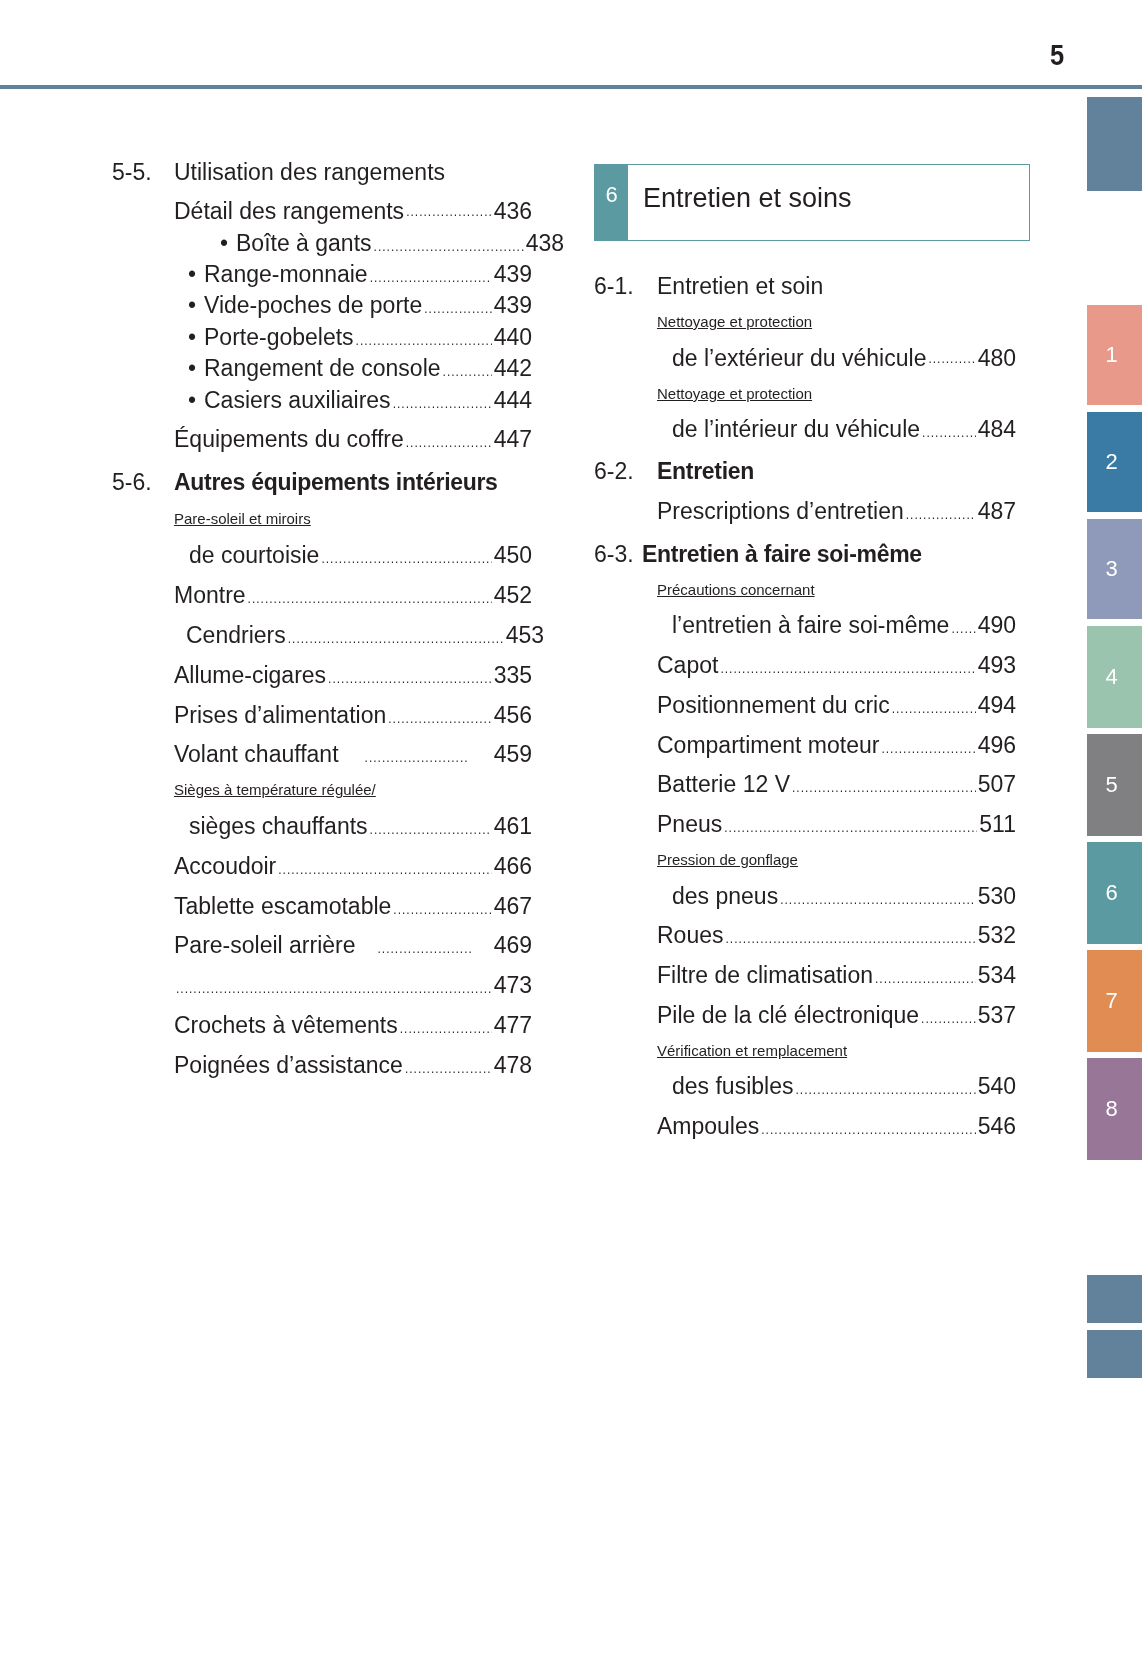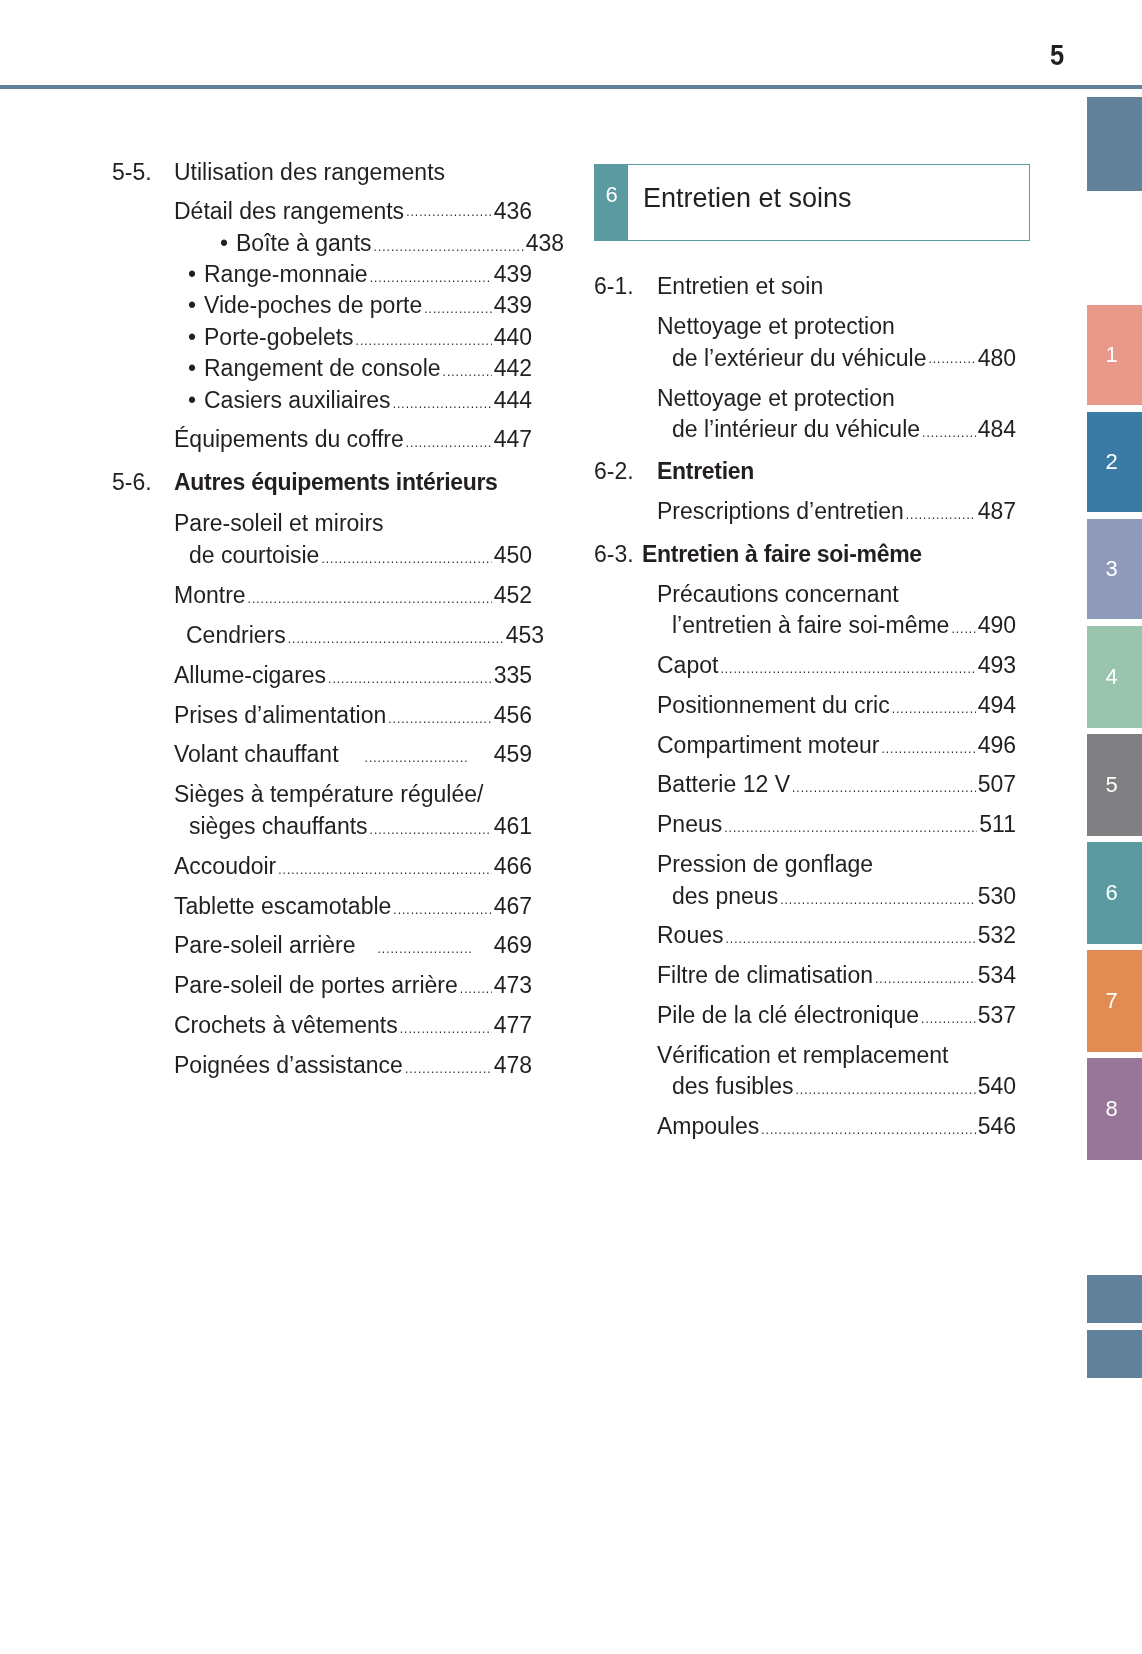--- a/index.html
+++ b/index.html
@@ -12,21 +12,21 @@
          display: flex; align-items: center; justify-content: center; padding-right: 6px; box-sizing: border-box; }
   .sec-head { position: absolute; font-size: 23px; color: #231f20; white-space: nowrap; }
   .sec-head .num { position: absolute; left: 0; }
   .sec-head .title { position: absolute; }
   .sec-head.bold .title { font-weight: bold; letter-spacing: -0.3px; }
   .entry { position: absolute; font-size: 23px; color: #231f20; white-space: nowrap; display: flex; align-items: baseline; }
   .entry .lbl { flex: 0 0 auto; }
   .entry .dots { flex: 1 1 auto; overflow: hidden; font-size: 12px; letter-spacing: 1px; margin: 0 2px; color: #231f20; }
   .entry .dots::before { content: "................................................................................................................................................................"; }
   .entry .pg { flex: 0 0 auto; }
-  .line1 { position: absolute; font-size: 23px; white-space: nowrap; }
+  .line1 { position: absolute; font-size: 15px; white-space: nowrap; text-decoration: underline; }
   .chapter-box { position: absolute; left: 594px; top: 164px; width: 436px; height: 77px;
                  border: 1.5px solid #5a9aa0; box-sizing: border-box; background: #fff; }
   .chapter-box .cnum { position: absolute; left: 0; top: 0; width: 33px; height: 100%; background: #5a9aa0;
                        color: #fff; font-size: 22px; text-align: center; padding-top: 17px; box-sizing: border-box; }
   .chapter-box .ctitle { position: absolute; left: 48px; top: 18px; font-size: 27px; color: #231f20; }
   .bullet { display: inline-block; width: 16px; }
 </style>
 </head>
 <body>
 
@@ -164,21 +164,20 @@
     <span class="lbl">Tablette escamotable</span>
     <span class="dots"></span>
     <span class="pg">467</span>
   </div>
 <div class="entry" style="left:174px;top:932px;width:358px;gap:20px;">
     <span class="lbl">Pare-soleil arrière</span>
     <span class="dots"></span>
     <span class="pg">469</span>
   </div>
 <div class="entry" style="left:174px;top:972px;width:358px;">
-    <span class="lbl">Pare-soleil de portes arrière</span>
     <span class="dots"></span>
     <span class="pg">473</span>
   </div>
 <div class="entry" style="left:174px;top:1012px;width:358px;">
     <span class="lbl">Crochets à vêtements</span>
     <span class="dots"></span>
     <span class="pg">477</span>
   </div>
 <div class="entry" style="left:174px;top:1052px;width:358px;">
     <span class="lbl">Poignées d’assistance</span>

